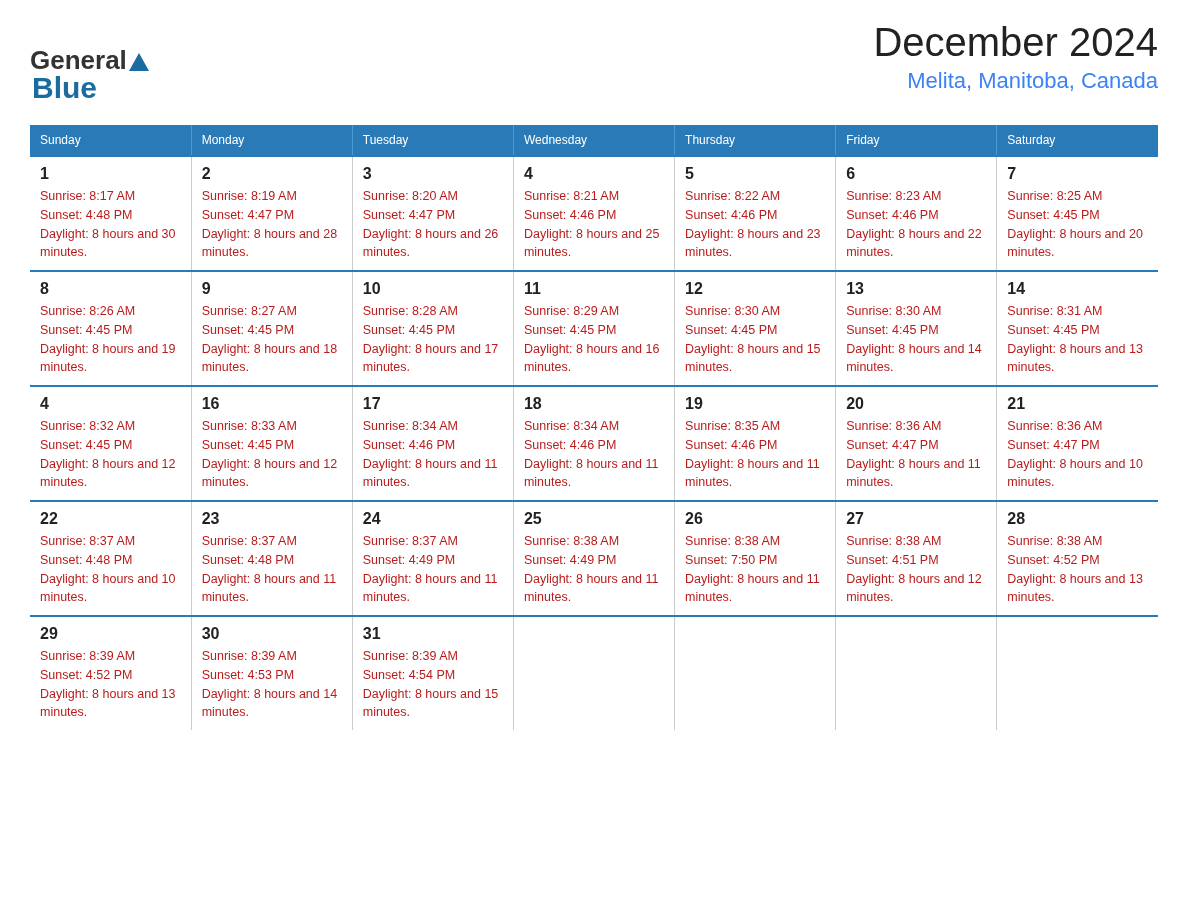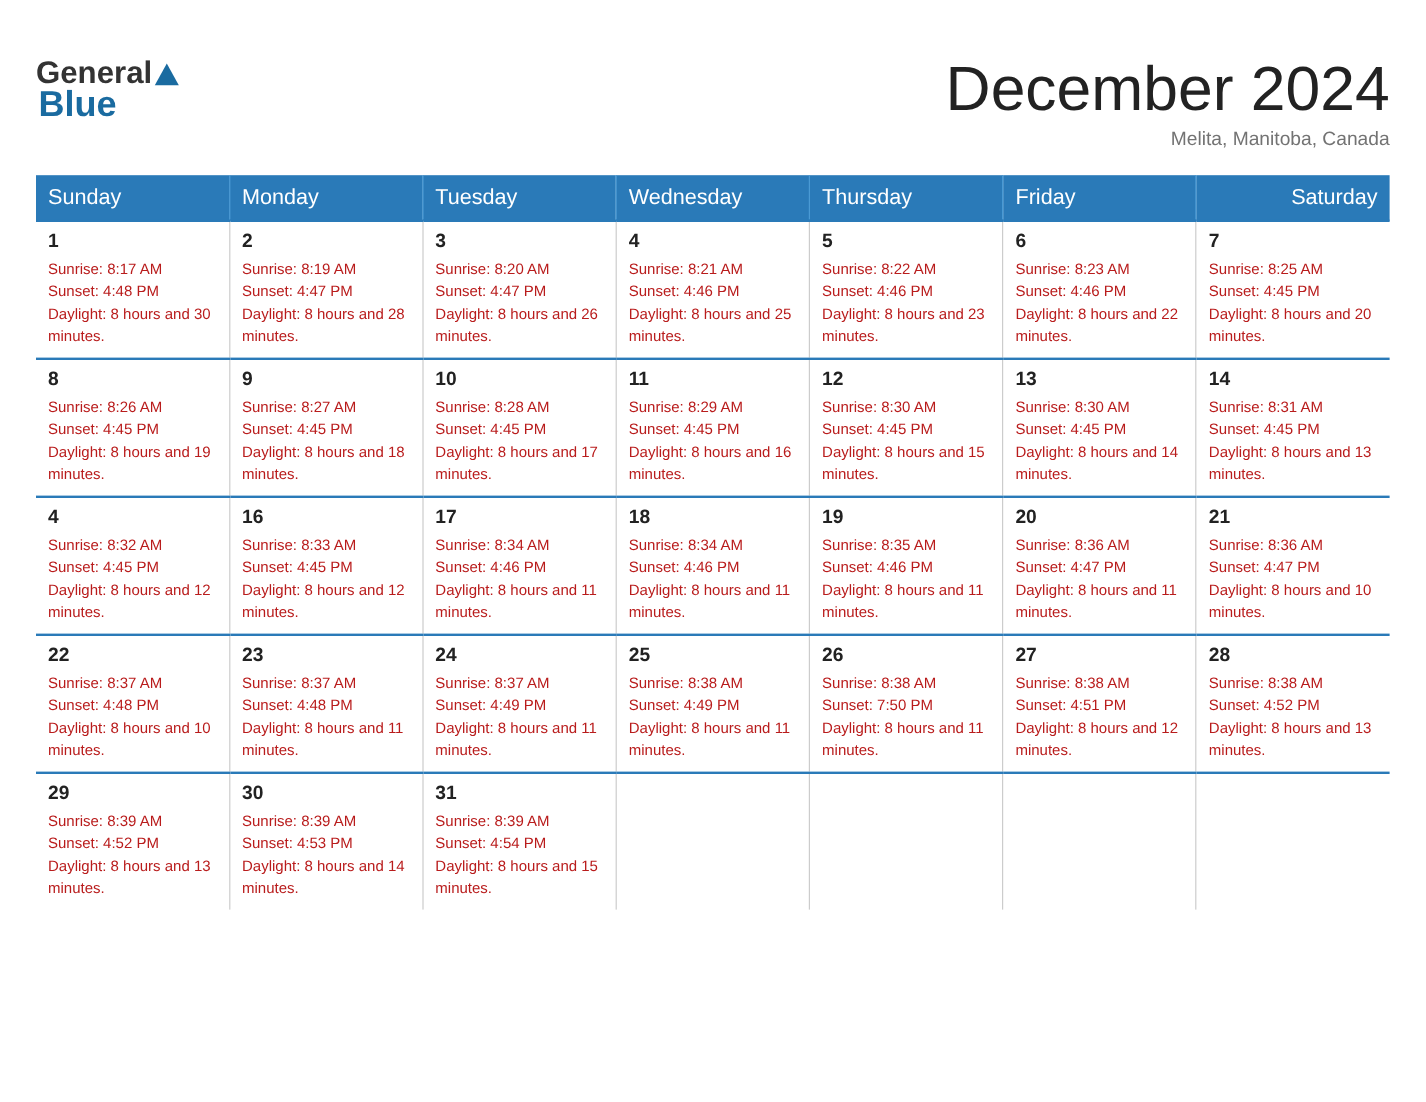--- a/index.html
+++ b/index.html
@@ -42,48 +42,46 @@
     }
     .logo-blue {
       color: #1a6ba0;
       font-size: 30px;
       font-weight: bold;
     }
     .title-block {
       text-align: right;
     }
     .month-title {
-      font-size: 52px;
+      font-size: 40px;
       font-weight: 300;
       color: #222;
       line-height: 1.1;
-      margin-top: 27px;
     }
     .location {
-      font-size: 16px;
-      color: #737373;
+      font-size: 22px;
+      color: #3b82f6;
       margin-top: 4px;
     }
     table {
       width: 100%;
       border-collapse: collapse;
       table-layout: fixed;
     }
     thead tr th {
       background-color: #2a7ab8;
       color: #fff;
-      font-size: 18px;
+      font-size: 12px;
       font-weight: normal;
       padding: 8px 10px;
       text-align: left;
       border-right: 1px solid #4a9ad4;
     }
     thead tr th:last-child {
       border-right: none;
-      text-align: right;
     }
     tbody tr td {
       vertical-align: top;
       padding: 8px 10px;
       border-top: 2px solid #2a7ab8;
       border-right: 1px solid #ccc;
       font-size: 13px;
       color: #333;
       height: 110px;
     }

